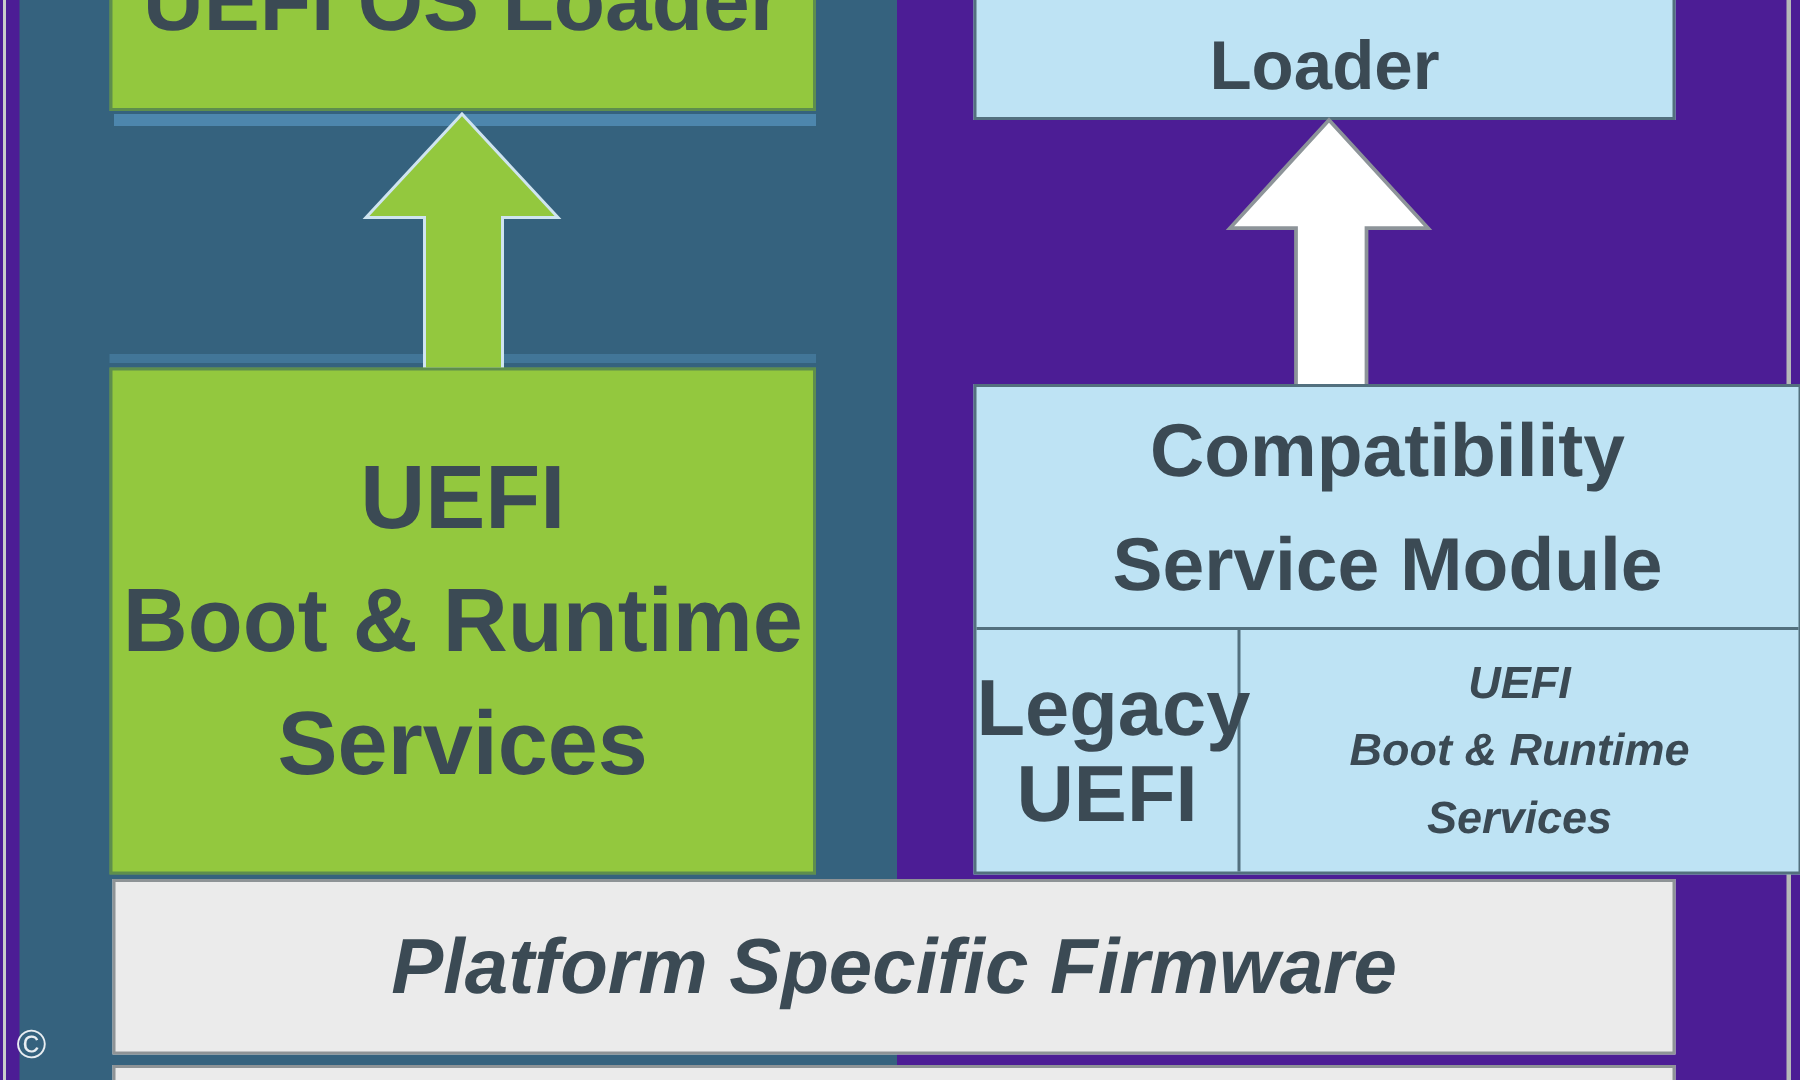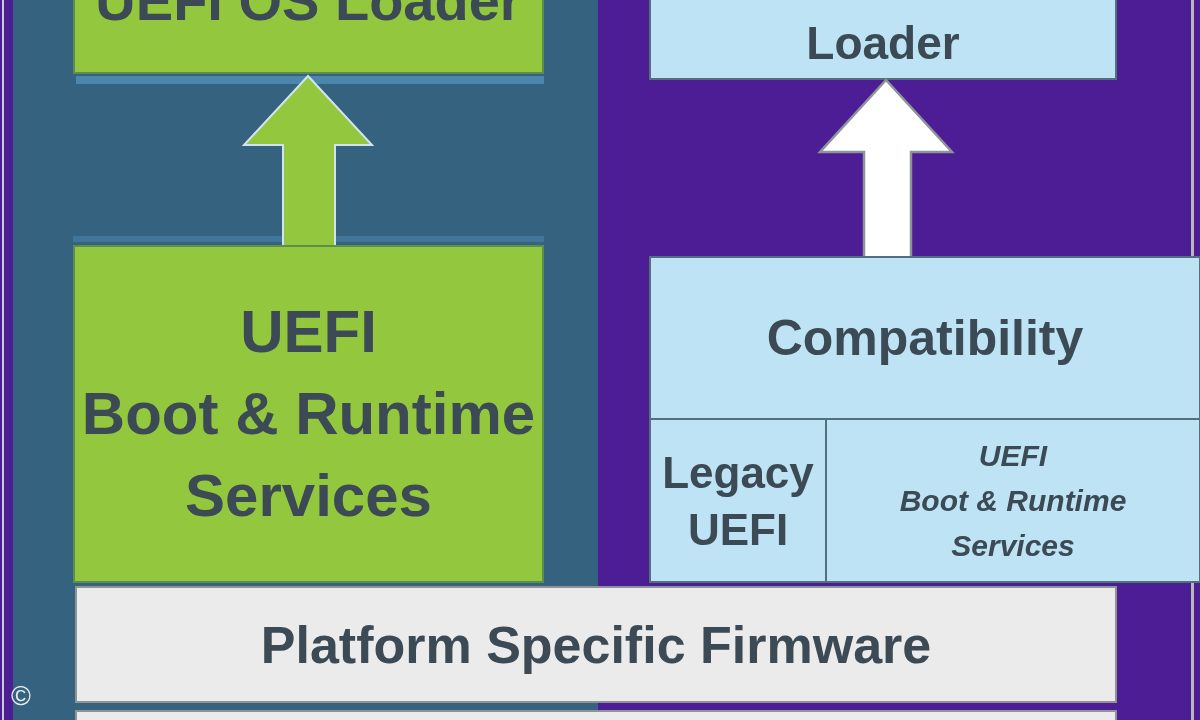--- a/index.html
+++ b/index.html
@@ -42,27 +42,27 @@
   .blue-box.loader .box-text { position:absolute; bottom:10px; left:0; right:0;
     font-size:46px; line-height:50px; }
   .blue-box.csm { left:649px; top:256px; width:552px; height:327px;
     display:flex; flex-direction:column; }
   .csm-title { height:160px; border-bottom:2px solid var(--blue-box-border);
     display:flex; flex-direction:column; justify-content:center;
     font-size:50px; line-height:76px; }
   .csm-cells { flex:1; display:flex; }
   .cell { display:flex; flex-direction:column; justify-content:center; }
   .cell.legacy { width:174px; border-right:2px solid var(--blue-box-border);
-    font-size:44px; line-height:57px; }
+    font-size:53px; line-height:57px; }
   .cell.uefi-rt { flex:1; font-style:italic; font-size:30px; line-height:45px; }
 
   .gray-box { position:absolute; background:var(--gray-box);
     border:2px solid var(--gray-box-border); box-sizing:border-box; }
   .gray-box.firmware { left:75px; top:586px; width:1042px; height:117px;
-    display:flex; align-items:center; justify-content:center; font-size:52px; }
+    display:flex; align-items:center; justify-content:center; font-size:52px;font-style:italic; }
   .gray-box.partial { left:75px; top:710px; width:1042px; height:26px; }
 
   .copyright { position:absolute; left:11px; top:681px; font-size:27px;
     font-weight:400; color:var(--copyright); }
 </style>
 </head>
 <body>
 
 <div class="page">
 
@@ -92,20 +92,21 @@
     <div class="box-text">Loader</div>
   </div>
 
   <svg class="arrow white-arrow" viewBox="0 0 148 180" xmlns="http://www.w3.org/2000/svg">
     <polygon points="74,2 140,74 99,74 99,180 52,180 52,74 8,74" fill="#ffffff" stroke="var(--white-arrow-stroke)" stroke-width="2.5"></polygon>
   </svg>
 
   <div class="blue-box csm">
     <div class="csm-title">
       <div>Compatibility</div>
+      <div>Service Module</div>
     </div>
     <div class="csm-cells">
       <div class="cell legacy">
         <div>Legacy</div>
         <div>UEFI</div>
       </div>
       <div class="cell uefi-rt">
         <div>UEFI</div>
         <div>Boot &amp; Runtime</div>
         <div>Services</div>

